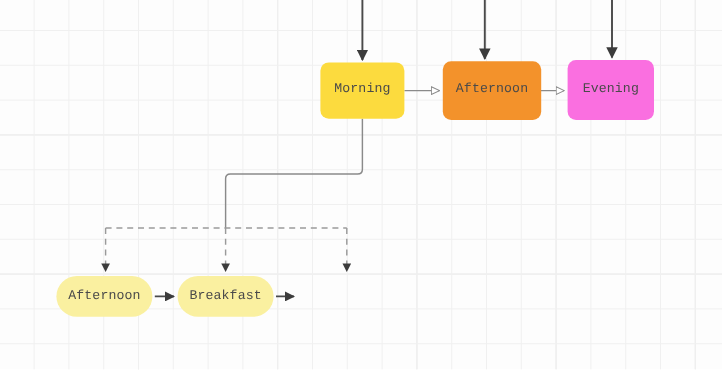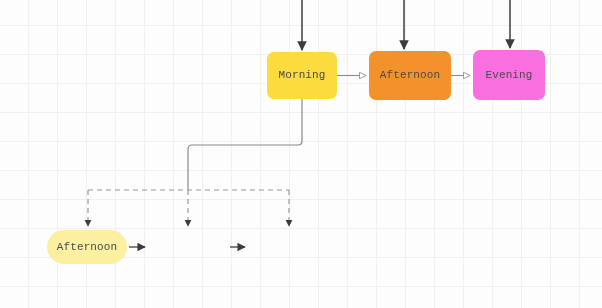--- a/index.html
+++ b/index.html
@@ -101,15 +101,18 @@
   </div>
 
   <div class="node node-rect" style="left:473px; top:50px; width:72px; height:50px; background:#FA6FE0;">
     <span class="node-label">Evening</span>
   </div>
 
   <div class="node node-pill" style="left:47px; top:230px; width:80px; height:34px; background:#FAF0A0;">
     <span class="node-label">Afternoon</span>
   </div>
 
+  <div class="node node-pill" style="left:148px; top:230px; width:80px; height:34px; background:#FAF0A0;">
+    <span class="node-label">Breakfast</span>
+  </div>
 
 
 </div>
 
 </body></html>

